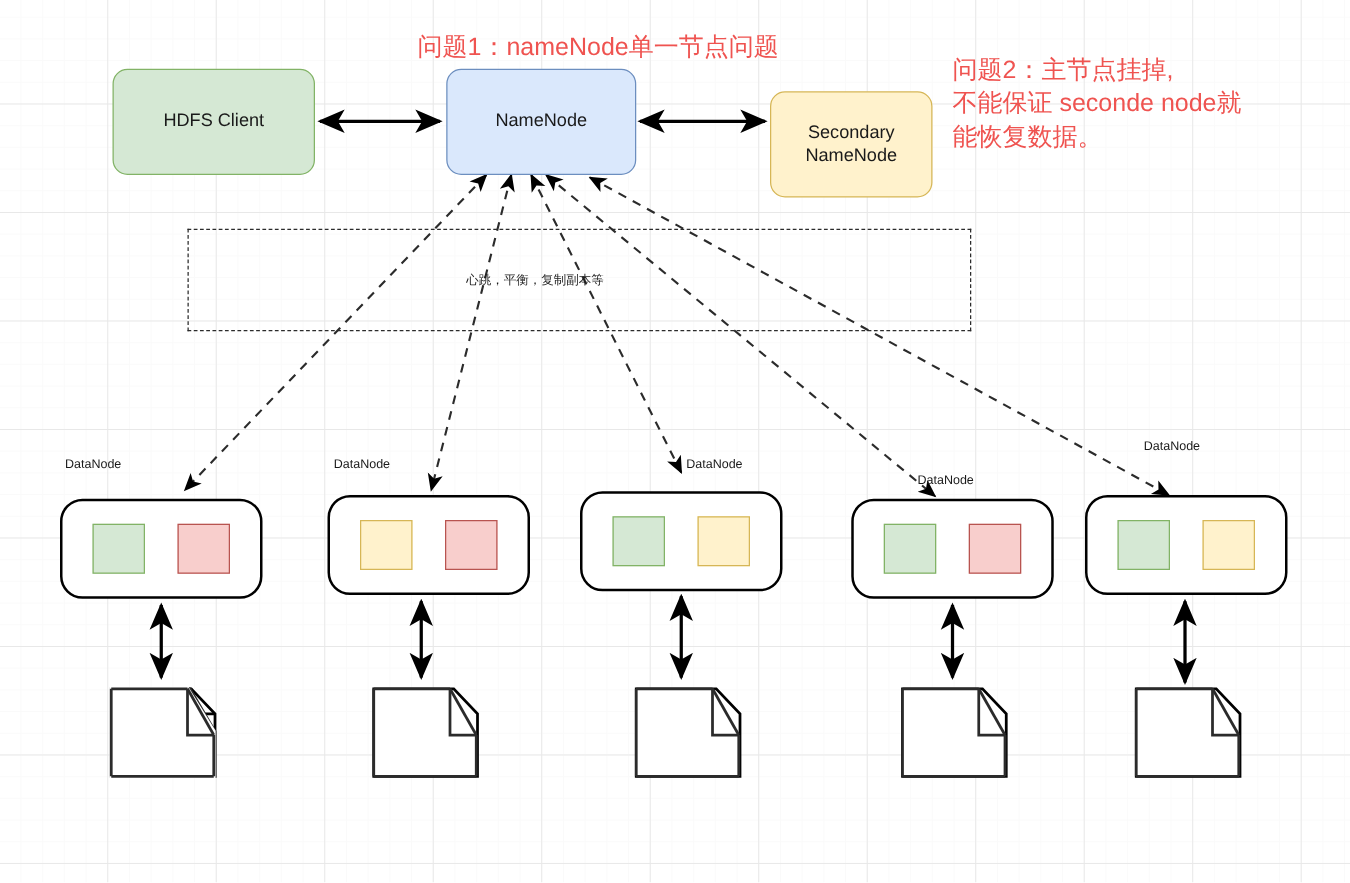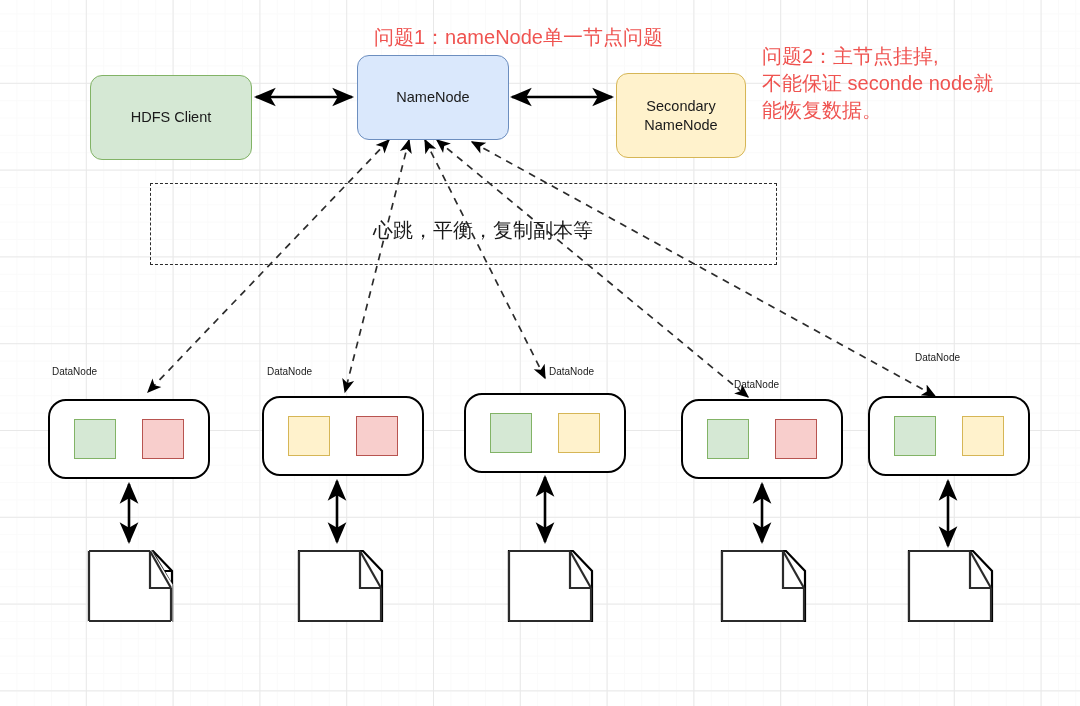--- a/index.html
+++ b/index.html
@@ -37,21 +37,20 @@
     justify-content: center;
     text-align: center;
     font-size: 14.5px;
     color: #1a1a1a;
     line-height: 1.25;
     border-radius: 12px;
   }
   .node-green {
     background: #d5e8d4;
     border: 1.4px solid #82b366;
-    margin-top: 20px;
   }
   .node-blue {
     background: #dae8fc;
     border: 1.4px solid #6c8ebf;
   }
   .node-yellow {
     background: #fff2cc;
     border: 1.4px solid #d6b656;
   }
   .dn-box {
@@ -80,39 +79,38 @@
     white-space: nowrap;
   }
   .dash-box {
     position: absolute;
     box-sizing: border-box;
     border: 1.6px dashed #2b2b2b;
     background: transparent;
   }
   .dash-box-label {
     position: absolute;
-    font-size: 20px;
+    font-size: 10px;
     color: #1a1a1a;
     white-space: nowrap;
     font-family: Liberation Mono, monospace;
   }
   .red-note {
     position: absolute;
     color: #ef5350;
     font-size: 20px;
     line-height: 1.35;
     white-space: pre;
     font-family: "Liberation Sans", "DejaVu Sans", sans-serif;
   }
   .red-title {
     position: absolute;
     color: #ef5350;
     font-size: 20px;
     white-space: nowrap;
-    margin-left: 40px;
   }
   .file-shape { position: absolute; }
 </style>
 </head>
 <body>
 
 <div id="canvas">
 
   <svg id="edges" viewBox="0 0 1080 706" width="1080" height="706">
     <defs>

